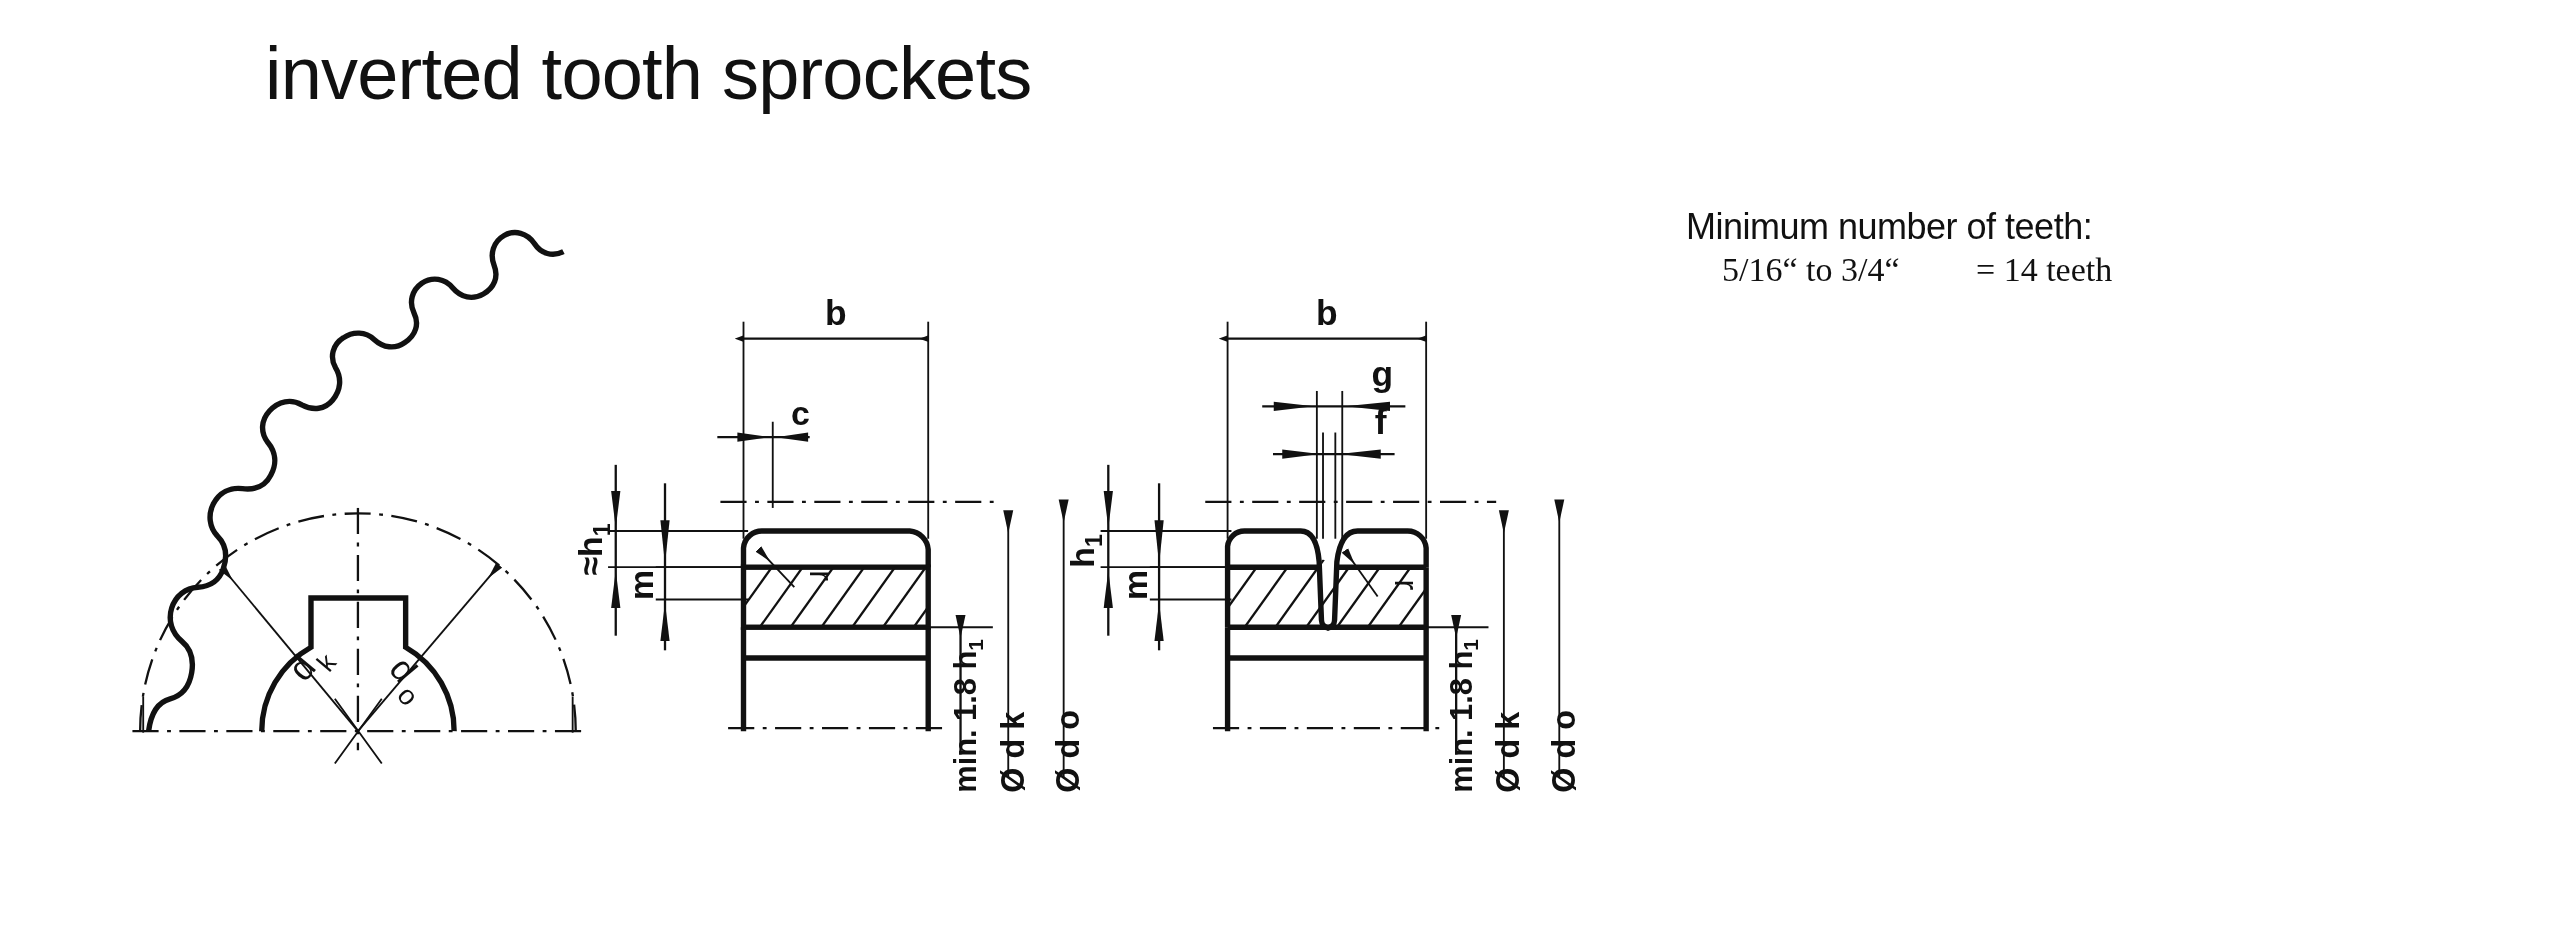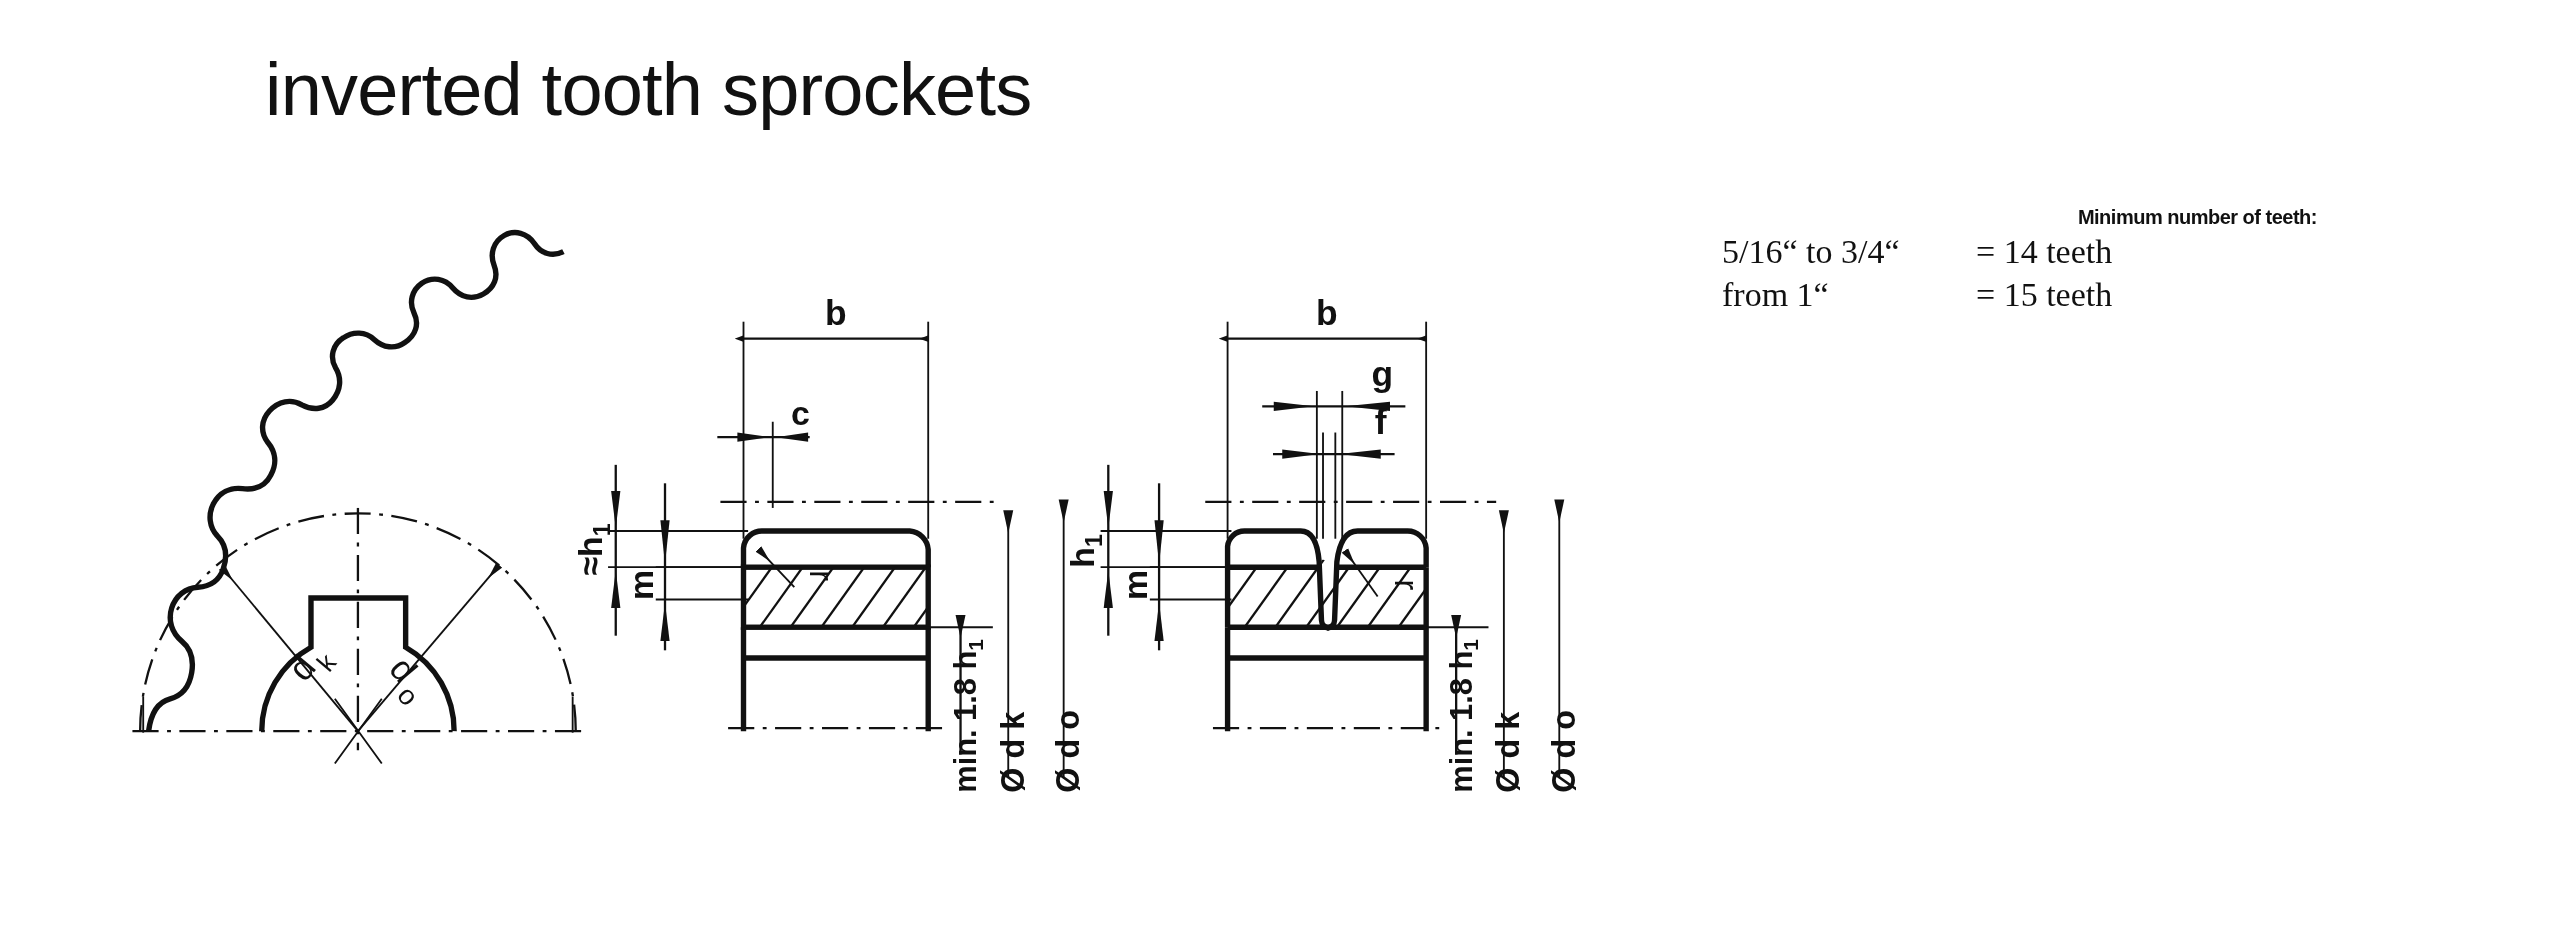--- a/index.html
+++ b/index.html
@@ -11,44 +11,43 @@
     width: 2576px;
     height: 942px;
     position: relative;
     overflow: hidden;
     font-family: "Liberation Sans", sans-serif;
     color: #000000;
   }
   #page-title {
     position: absolute;
     left: 265px;
-    top: 53px;
+    top: 37px;
     font-family: "Liberation Sans", sans-serif;
     font-weight: 400;
     font-size: 74px;
     line-height: 1.0;
     letter-spacing: -0.8px;
     color: #111111;
     white-space: nowrap;
   }
   #teeth-note {
     position: absolute;
     left: 1686px;
     top: 206px;
     width: 631px;
   }
   #teeth-note .note-heading {
     font-family: "Liberation Sans", sans-serif;
-    font-weight: 700;
-    font-size: 20px;
+    font-weight: 400;
+    font-size: 36px;
     line-height: 1.18;
     letter-spacing: -0.5px;
     color: #111111;
     white-space: nowrap;
-    text-align: right;
   }
   #teeth-note .note-row {
     display: flex;
     align-items: baseline;
     font-family: "Liberation Serif", serif;
     font-weight: 400;
     font-size: 34px;
     line-height: 1.28;
     color: #111111;
     white-space: nowrap;
@@ -87,24 +86,20 @@
 </head>
 <body>
 
 <div id="page-title">inverted tooth sprockets</div>
 
 <div id="teeth-note">
   <div class="note-heading">Minimum number of teeth:</div>
   <div class="note-row">
     <span class="note-range">5/16“ to 3/4“</span>
     <span class="note-value">= 14 teeth</span>
-  </div>
-  <div class="note-row">
-    <span class="note-range">from 1“</span>
-    <span class="note-value">= 15 teeth</span>
   </div>
 </div>
 
 <div id="drawing-area">
 <svg width="2576" height="942" viewBox="0 0 3347 1224" xmlns="http://www.w3.org/2000/svg">
 
   <defs>
     <marker id="ar-r" viewBox="0 0 12 10" refX="11.5" refY="5" markerWidth="12" markerHeight="10" orient="auto-start-reverse" markerUnits="userSpaceOnUse">
       <path d="M0,5 L12,0.6 L12,9.4 Z" class="arrowfill"></path>
     </marker>

